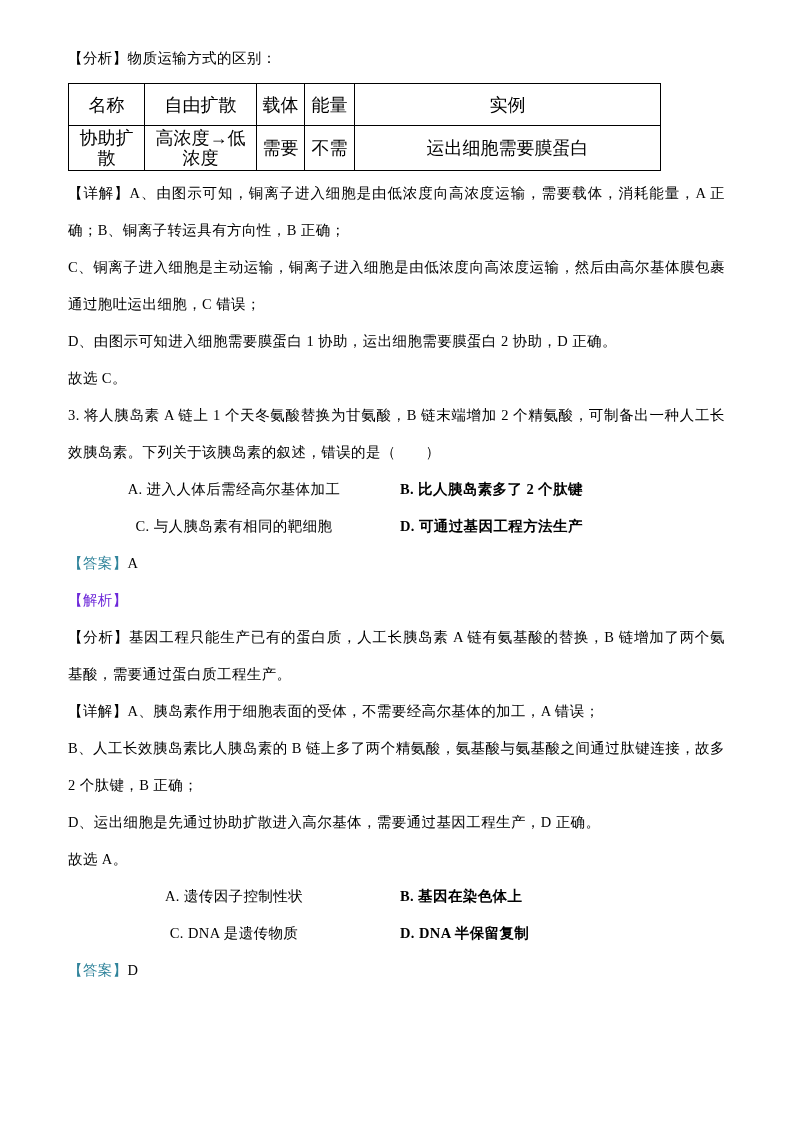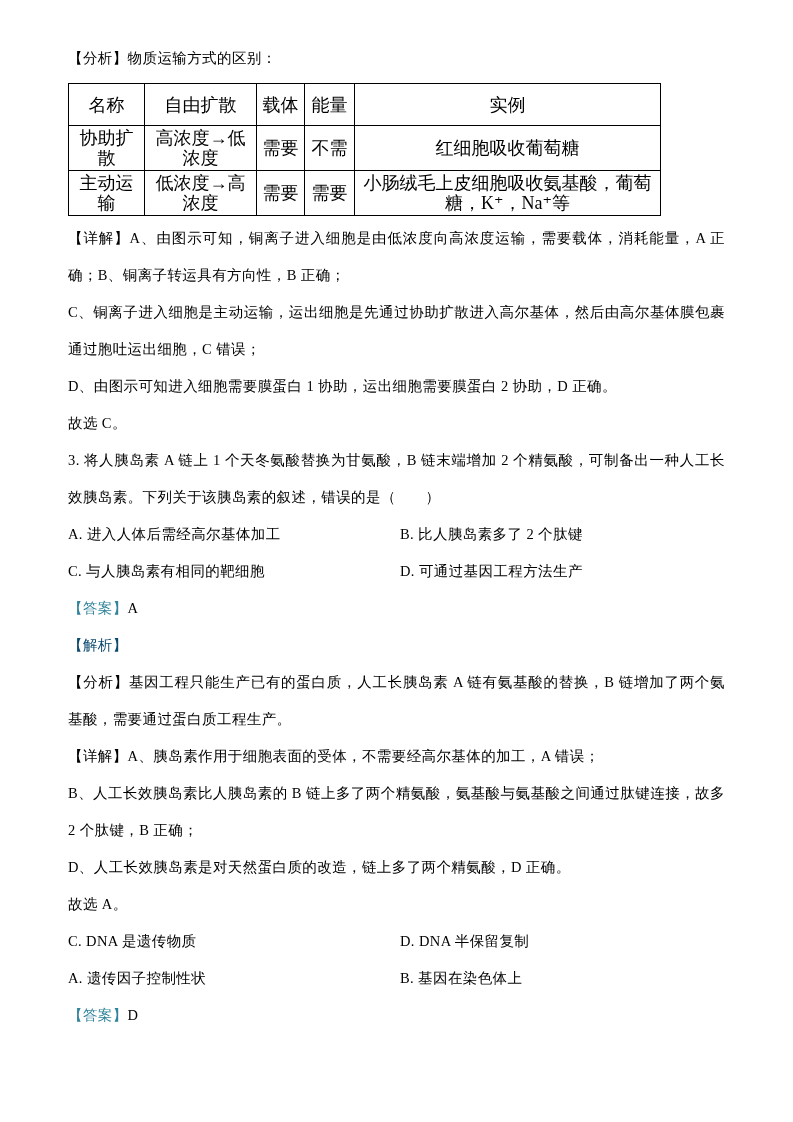--- a/index.html
+++ b/index.html
@@ -44,23 +44,25 @@
   col.c-carry { width:48px; }
   col.c-energy{ width:50px; }
   col.c-ex    { width:306px; }
   .options-row {
     display:flex;
     line-height:37px;
     letter-spacing:0.4px;
   }
   .options-row .opt-left {
     flex:0 0 332px;
+    text-align:center;
   }
   .options-row .opt-right {
     flex:1 1 auto;
+    font-weight:bold;
   }
   .accent {  }
 </style>
 </head>
 <body>
 
 <div class="page">
 
   <p class="para">【分析】物质运输方式的区别：</p>
 
@@ -80,64 +82,57 @@
         <th>能量</th>
         <th>实例</th>
       </tr>
     </thead>
     <tbody>
       <tr>
         <td>协助扩散</td>
         <td>高浓度→低浓度</td>
         <td>需要</td>
         <td>不需</td>
-        <td>红细胞吸收葡萄糖</td>
-      </tr>
-      <tr>
-        <td>主动运输</td>
-        <td>低浓度→高浓度</td>
-        <td>需要</td>
-        <td>需要</td>
-        <td>小肠绒毛上皮细胞吸收氨基酸，葡萄糖，K⁺，Na⁺等</td>
+        <td>运出细胞需要膜蛋白</td>
       </tr>
     </tbody>
   </table>
 
   <p class="para">【详解】A、由图示可知，铜离子进入细胞是由低浓度向高浓度运输，需要载体，消耗能量，A 正确；B、铜离子转运具有方向性，B 正确；</p>
-  <p class="para">C、铜离子进入细胞是主动运输，运出细胞是先通过协助扩散进入高尔基体，然后由高尔基体膜包裹通过胞吐运出细胞，C 错误；</p>
+  <p class="para">C、铜离子进入细胞是主动运输，铜离子进入细胞是由低浓度向高浓度运输，然后由高尔基体膜包裹通过胞吐运出细胞，C 错误；</p>
   <p class="para">D、由图示可知进入细胞需要膜蛋白 1 协助，运出细胞需要膜蛋白 2 协助，D 正确。</p>
   <p class="para">故选 C。</p>
 
   <p class="para">3. 将人胰岛素 A 链上 1 个天冬氨酸替换为甘氨酸，B 链末端增加 2 个精氨酸，可制备出一种人工长效胰岛素。下列关于该胰岛素的叙述，错误的是（　　）</p>
 
   <div class="options-row">
     <span class="opt-left">A. 进入人体后需经高尔基体加工</span>
     <span class="opt-right">B. 比人胰岛素多了 2 个肽键</span>
   </div>
   <div class="options-row">
     <span class="opt-left">C. 与人胰岛素有相同的靶细胞</span>
     <span class="opt-right">D. 可通过基因工程方法生产</span>
   </div>
 
   <p class="para"><span class="accent" style="color: rgb(49, 132, 155);">【答案】</span><span>A</span></p>
 
-  <p class="para"><span class="accent" style="color: #0c4a6e;">【解析】</span></p>
+  <p class="para"><span class="accent" style="color: #6d28d9;">【解析】</span></p>
 
   <p class="para">【分析】基因工程只能生产已有的蛋白质，人工长胰岛素 A 链有氨基酸的替换，B 链增加了两个氨基酸，需要通过蛋白质工程生产。</p>
 
   <p class="para">【详解】A、胰岛素作用于细胞表面的受体，不需要经高尔基体的加工，A 错误；</p>
   <p class="para">B、人工长效胰岛素比人胰岛素的 B 链上多了两个精氨酸，氨基酸与氨基酸之间通过肽键连接，故多 2 个肽键，B 正确；</p>
-  <p class="para">D、人工长效胰岛素是对天然蛋白质的改造，链上多了两个精氨酸，D 正确。</p>
+  <p class="para">D、运出细胞是先通过协助扩散进入高尔基体，需要通过基因工程生产，D 正确。</p>
   <p class="para">故选 A。</p>
 
 
   <div class="options-row">
+    <span class="opt-left">A. 遗传因子控制性状</span>
+    <span class="opt-right">B. 基因在染色体上</span>
+  </div>
+  <div class="options-row">
     <span class="opt-left">C. DNA 是遗传物质</span>
     <span class="opt-right">D. DNA 半保留复制</span>
-  </div>
-  <div class="options-row">
-    <span class="opt-left">A. 遗传因子控制性状</span>
-    <span class="opt-right">B. 基因在染色体上</span>
   </div>
 
   <p class="para"><span class="accent" style="color: rgb(49, 132, 155);">【答案】</span><span>D</span></p>
 
 </div>
 
 </body></html>

